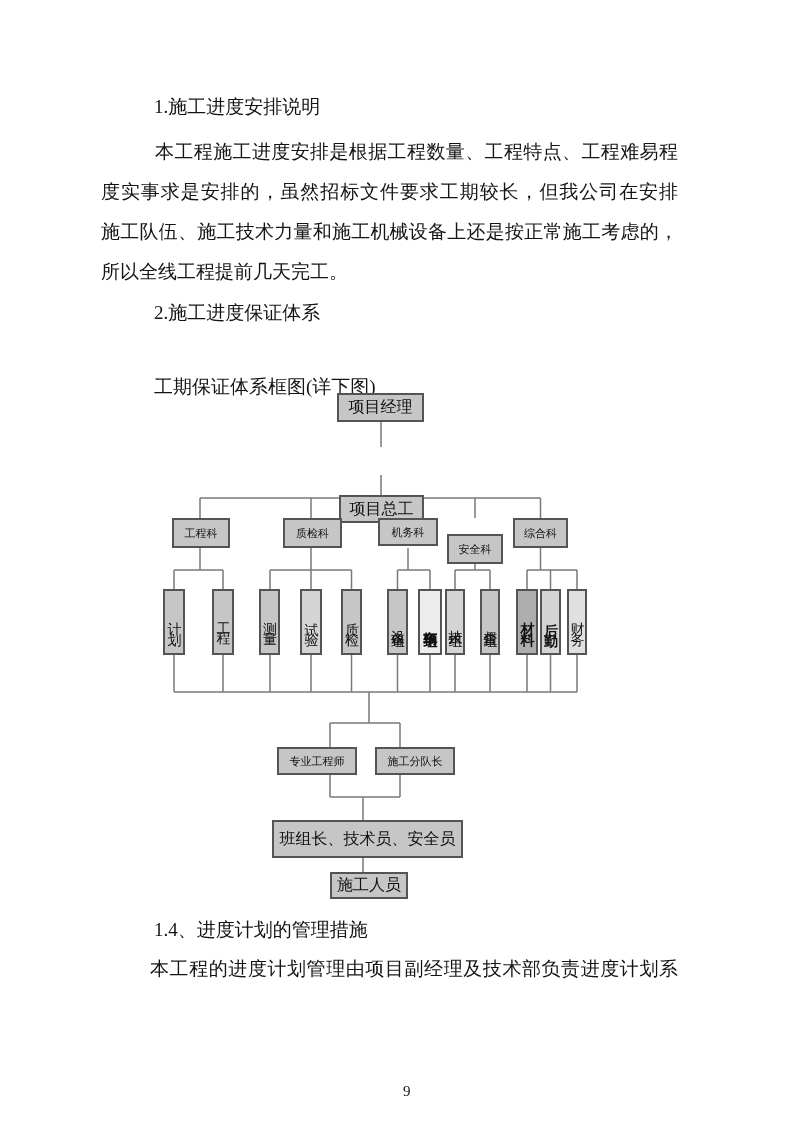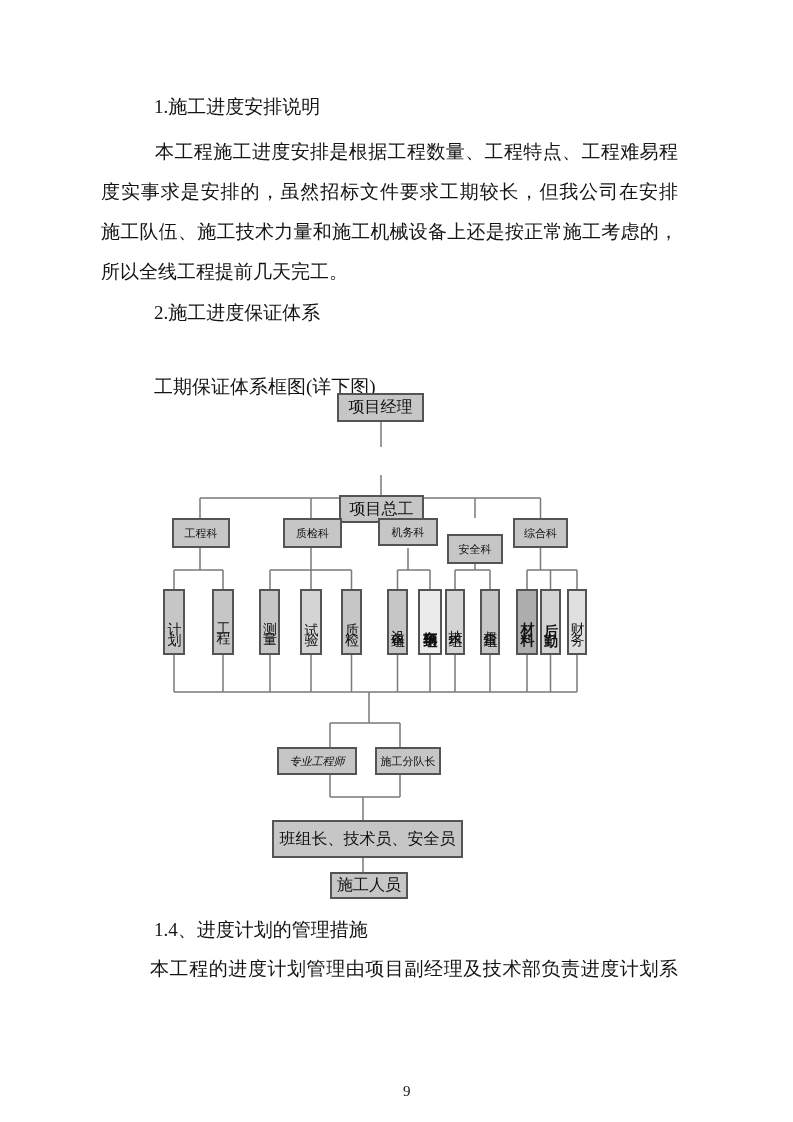--- a/index.html
+++ b/index.html
@@ -88,22 +88,22 @@
   <div class="vbox v2 fill-mid" style="left:300px;top:589px;width:22px;height:66px;">试验</div>
   <div class="vbox v2" style="left:341px;top:589px;width:21px;height:66px;">质检</div>
   <div class="vbox v3" style="left:387px;top:589px;width:21px;height:66px;">设备组</div>
   <div class="vbox v3 fill-light bold" style="left:418px;top:589px;width:24px;height:66px;">车辆组</div>
   <div class="vbox v3 fill-mid" style="left:445px;top:589px;width:20px;height:66px;">技术组</div>
   <div class="vbox v3" style="left:480px;top:589px;width:20px;height:66px;">督查组</div>
   <div class="vbox v2 fill-dark bold" style="left:516px;top:589px;width:22px;height:66px;">材料</div>
   <div class="vbox v2 fill-mid bold" style="left:540px;top:589px;width:21px;height:66px;">后勤</div>
   <div class="vbox v2 fill-lighter" style="left:567px;top:589px;width:20px;height:66px;">财务</div>
 
-  <div class="obox" style="left:277px;top:747px;width:80px;height:28px;font-style:italic;">专业工程师</div>
-  <div class="obox" style="left:375px;top:747px;width:66px;height:28px;">施工分队长</div>
+  <div class="obox" style="left:277px;top:747px;width:80px;height:28px;">专业工程师</div>
+  <div class="obox" style="left:375px;top:747px;width:80px;height:28px;">施工分队长</div>
   <div class="obox big" style="left:272px;top:820px;width:191px;height:38px;">班组长、技术员、安全员</div>
   <div class="obox big" style="left:330px;top:872px;width:78px;height:27px;">施工人员</div>
 
   <div class="t" style="left:154px;top:919px;">1.4、进度计划的管理措施</div>
   <div class="t jl" style="left:150px;top:958px;width:528px;">本工程的进度计划管理由项目副经理及技术部负责进度计划系</div>
   <div class="t pagenum" style="left:403px;top:1082px;">9</div>
 
 </div>
 
 </body></html>

